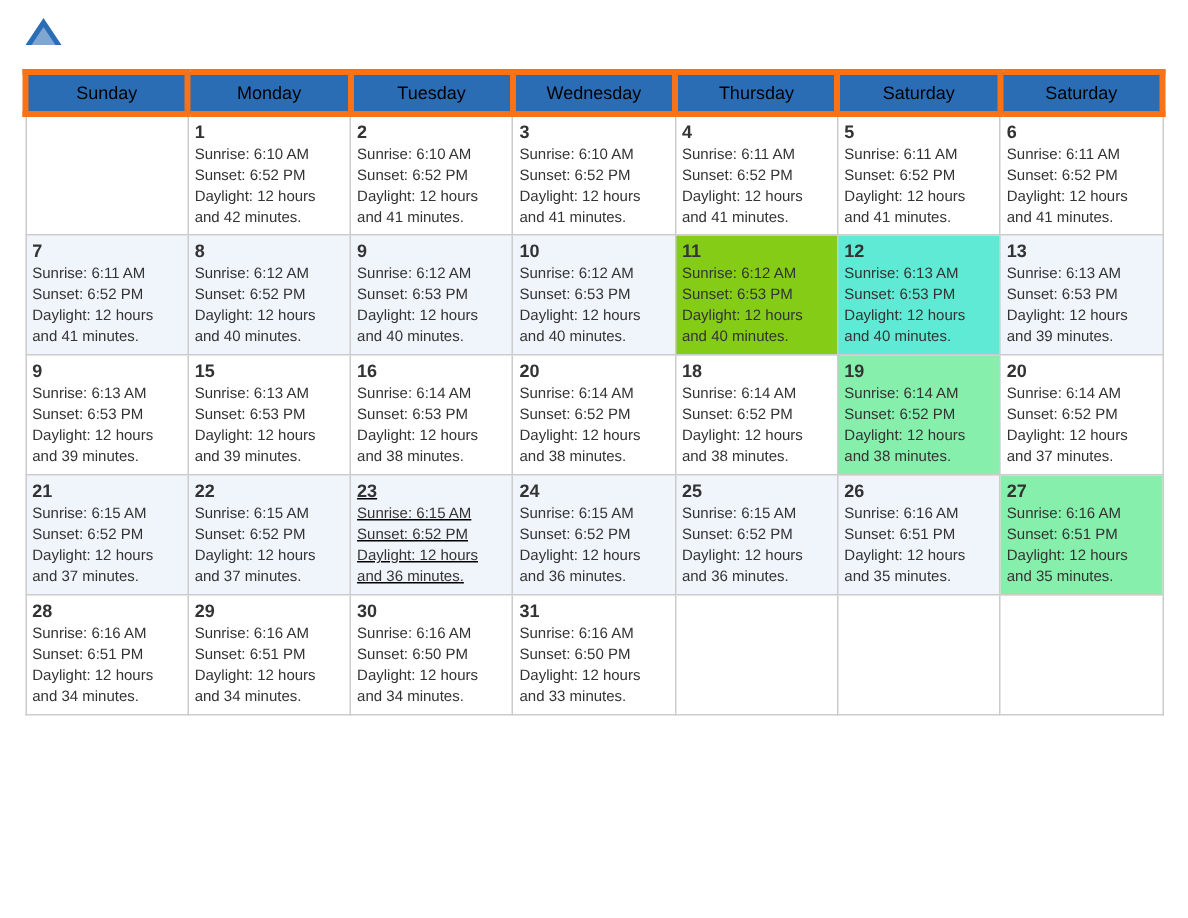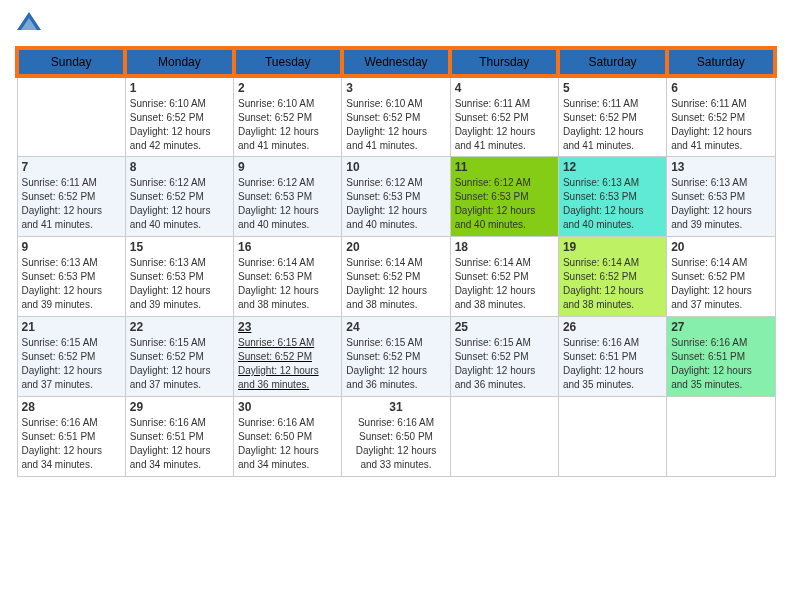--- a/index.html
+++ b/index.html
@@ -199,21 +199,21 @@
         <span class="day-info">Sunrise: 6:14 AM<br>Sunset: 6:53 PM<br>Daylight: 12 hours and 38 minutes.</span>
       </td>
           <td style="background: rgb(255, 255, 255);">
         <span class="day-num">20</span>
         <span class="day-info">Sunrise: 6:14 AM<br>Sunset: 6:52 PM<br>Daylight: 12 hours and 38 minutes.</span>
       </td>
           <td style="background: rgb(255, 255, 255); margin-left: 46px;">
         <span class="day-num">18</span>
         <span class="day-info">Sunrise: 6:14 AM<br>Sunset: 6:52 PM<br>Daylight: 12 hours and 38 minutes.</span>
       </td>
-          <td style="background: #bef264;">
+          <td style="background: #86efac;">
         <span class="day-num">19</span>
         <span class="day-info">Sunrise: 6:14 AM<br>Sunset: 6:52 PM<br>Daylight: 12 hours and 38 minutes.</span>
       </td>
           <td style="background: rgb(255, 255, 255);">
         <span class="day-num">20</span>
         <span class="day-info">Sunrise: 6:14 AM<br>Sunset: 6:52 PM<br>Daylight: 12 hours and 37 minutes.</span>
       </td>
         </tr>
         <tr>
           <td style="background: rgb(240, 244, 251);">
@@ -251,21 +251,21 @@
         <span class="day-info">Sunrise: 6:16 AM<br>Sunset: 6:51 PM<br>Daylight: 12 hours and 34 minutes.</span>
       </td>
           <td style="background: rgb(255, 255, 255);">
         <span class="day-num">29</span>
         <span class="day-info">Sunrise: 6:16 AM<br>Sunset: 6:51 PM<br>Daylight: 12 hours and 34 minutes.</span>
       </td>
           <td style="background: rgb(255, 255, 255);">
         <span class="day-num">30</span>
         <span class="day-info">Sunrise: 6:16 AM<br>Sunset: 6:50 PM<br>Daylight: 12 hours and 34 minutes.</span>
       </td>
-          <td style="background: rgb(255, 255, 255); text-align: center;">
+          <td style="background: rgb(255, 255, 255);">
         <span class="day-num">31</span>
         <span class="day-info">Sunrise: 6:16 AM<br>Sunset: 6:50 PM<br>Daylight: 12 hours and 33 minutes.</span>
       </td>
           <td class="empty-cell"></td>
           <td class="empty-cell"></td>
           <td class="empty-cell"></td>
         </tr>
       </tbody>
   </table>
 </div>

